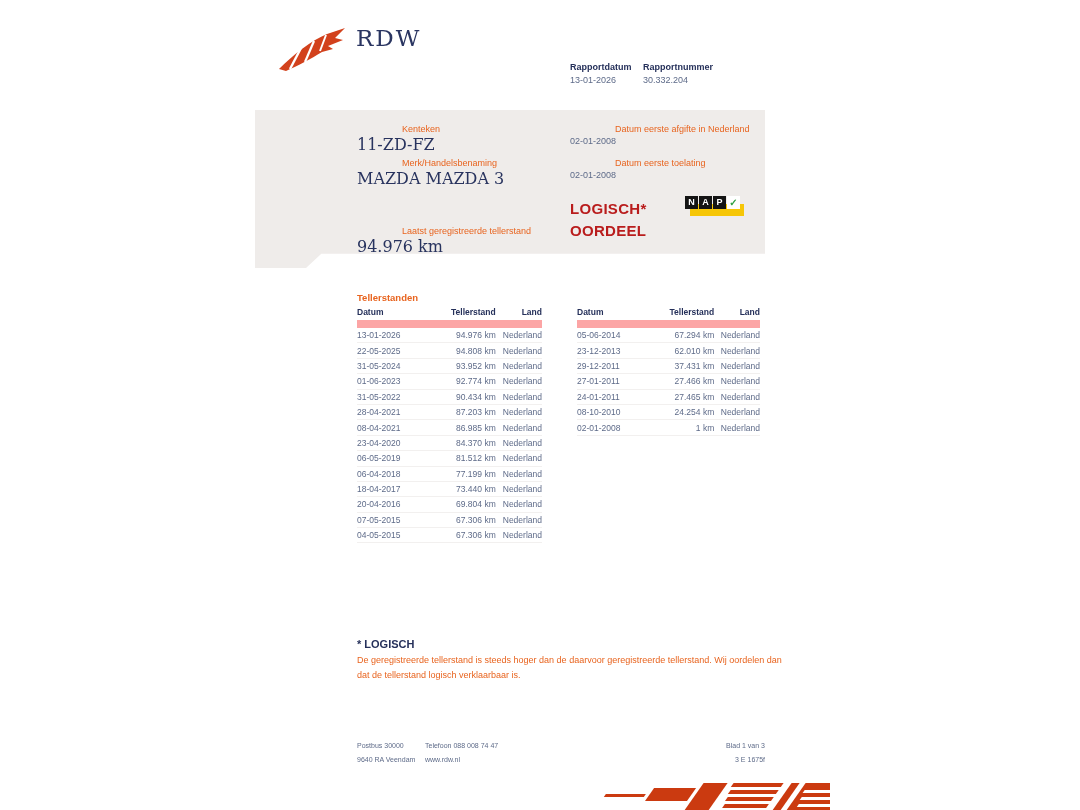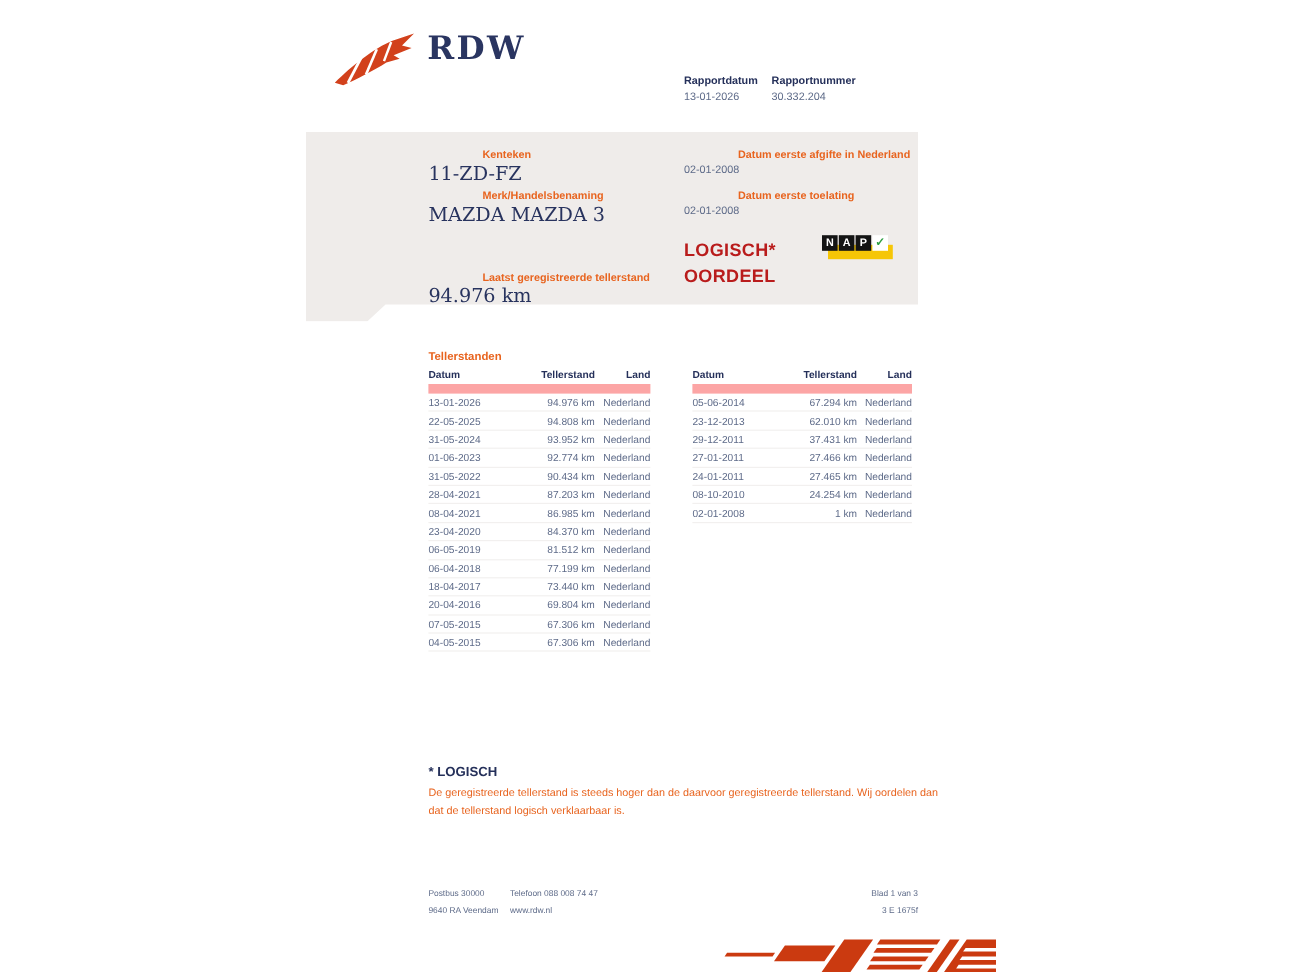--- a/index.html
+++ b/index.html
@@ -4,33 +4,33 @@
 <style>
   * { margin:0; padding:0; box-sizing:border-box; }
   html,body { background:#fff; }
   .page {
     position:relative; width:1080px; height:810px; background:#ffffff;
     font-family:"Liberation Sans", sans-serif; overflow:hidden;
   }
   .abs { position:absolute; }
 
   
-  .logo-text { left:356px; top:25px; font-family:"DejaVu Serif", serif; font-size:27px;
-    font-weight:700; color:#2A3561; letter-spacing:2px; }
+  .logo-text { left:356px; top:25px; font-family:"DejaVu Serif", serif; font-size:23px;
+    font-weight:400; color:#2A3561; letter-spacing:2px; }
   .doc-title { left:570px; top:27px; font-family:"DejaVu Serif", serif; font-size:21px;
     font-weight:700; color:#E8571E; }
   .meta-label { font-size:9px; font-weight:bold; color:#25305A; }
   .meta-value { font-size:9px; color:#5E6B89; }
 
   
   .panel {
     left:255px; top:110px; width:510px; height:158px; background:#EFECEA;
     clip-path: polygon(0 0, 100% 0, 100% 91%, 13% 91%, 10% 100%, 0 100%);
   }
-  .lbl { font-size:9px; font-weight:bold; color:#E8641F;padding-left:45px; }
+  .lbl { font-size:9px; font-weight:normal; color:#E8641F;padding-left:45px; }
   .big-val { font-family:"DejaVu Serif", serif; font-size:16px; color:#28335E; }
   .sm-val { font-size:9px; color:#5E6B89; }
   .verdict { font-size:15px; font-weight:bold; color:#b91c1c; line-height:22px; letter-spacing:0.3px; }
 
   
   .nap { width:64px; height:24px; }
   .nap-yellow { position:absolute; left:5px; top:9px; width:54px; height:12px; background:#F6C607; }
   .nap-sq { position:absolute; top:1px; width:13px; height:13px; background:#141414; color:#fff;
     font-size:9px; font-weight:bold; text-align:center; line-height:13px; }
   .nap-check { position:absolute; top:1px; left:42px; width:13px; height:13px; background:#fff;

